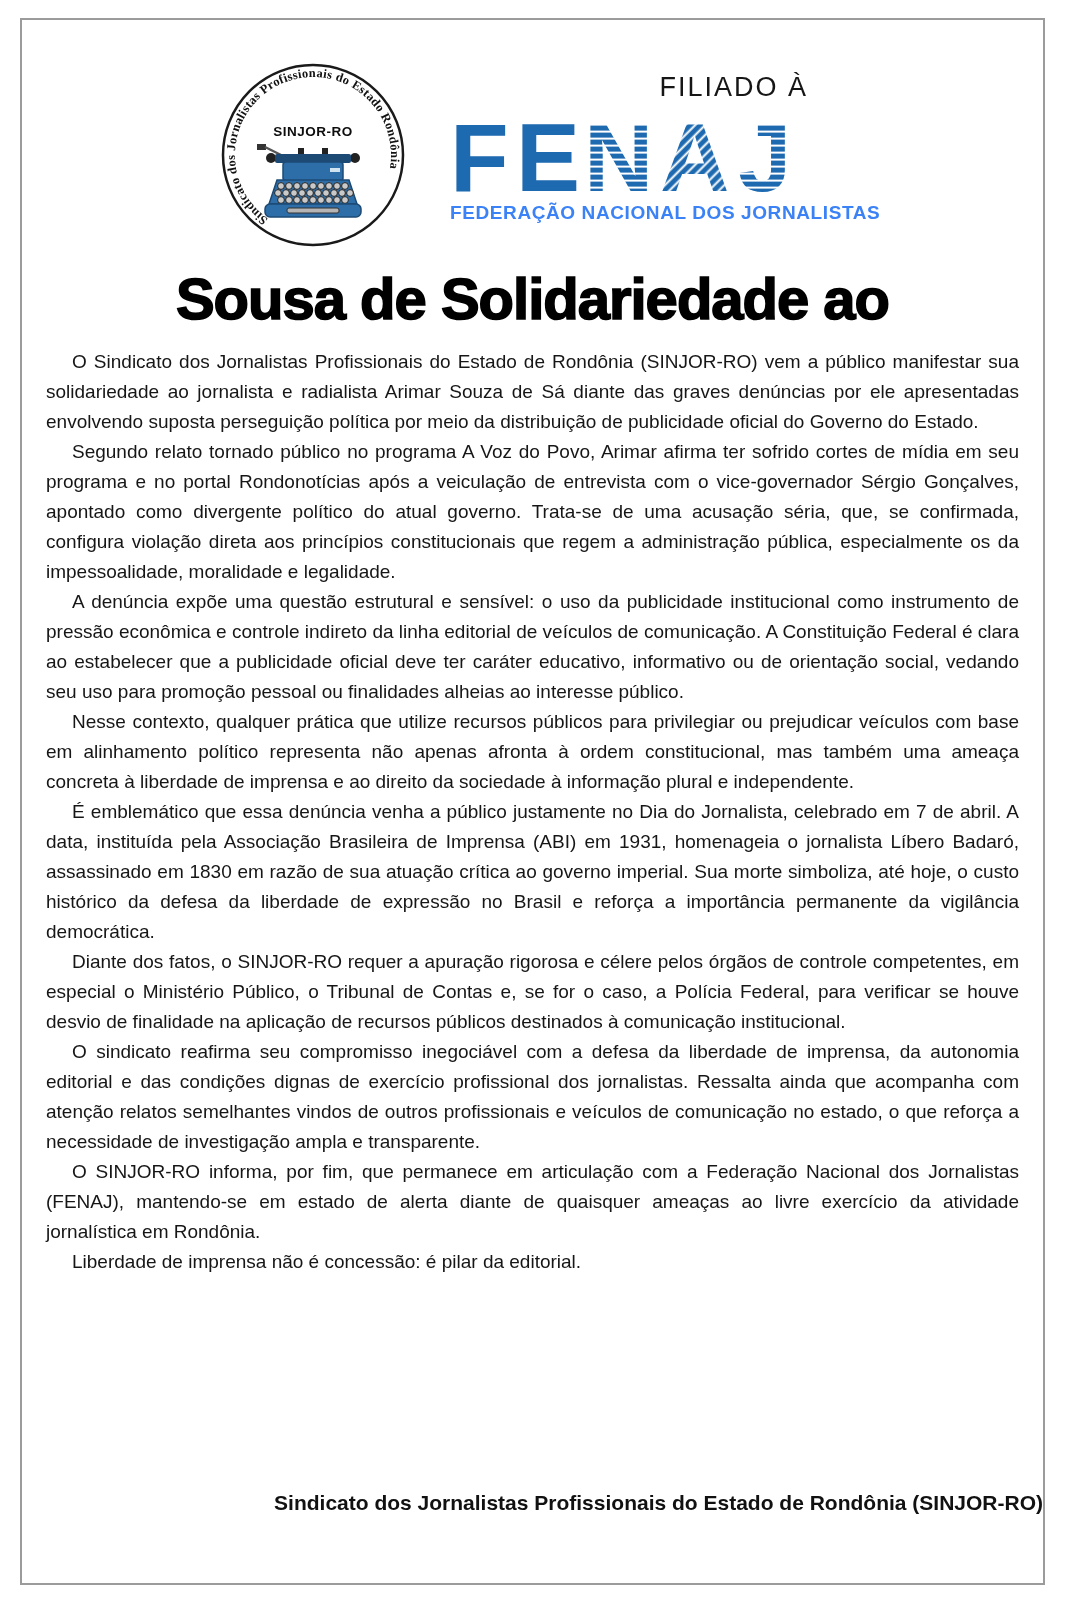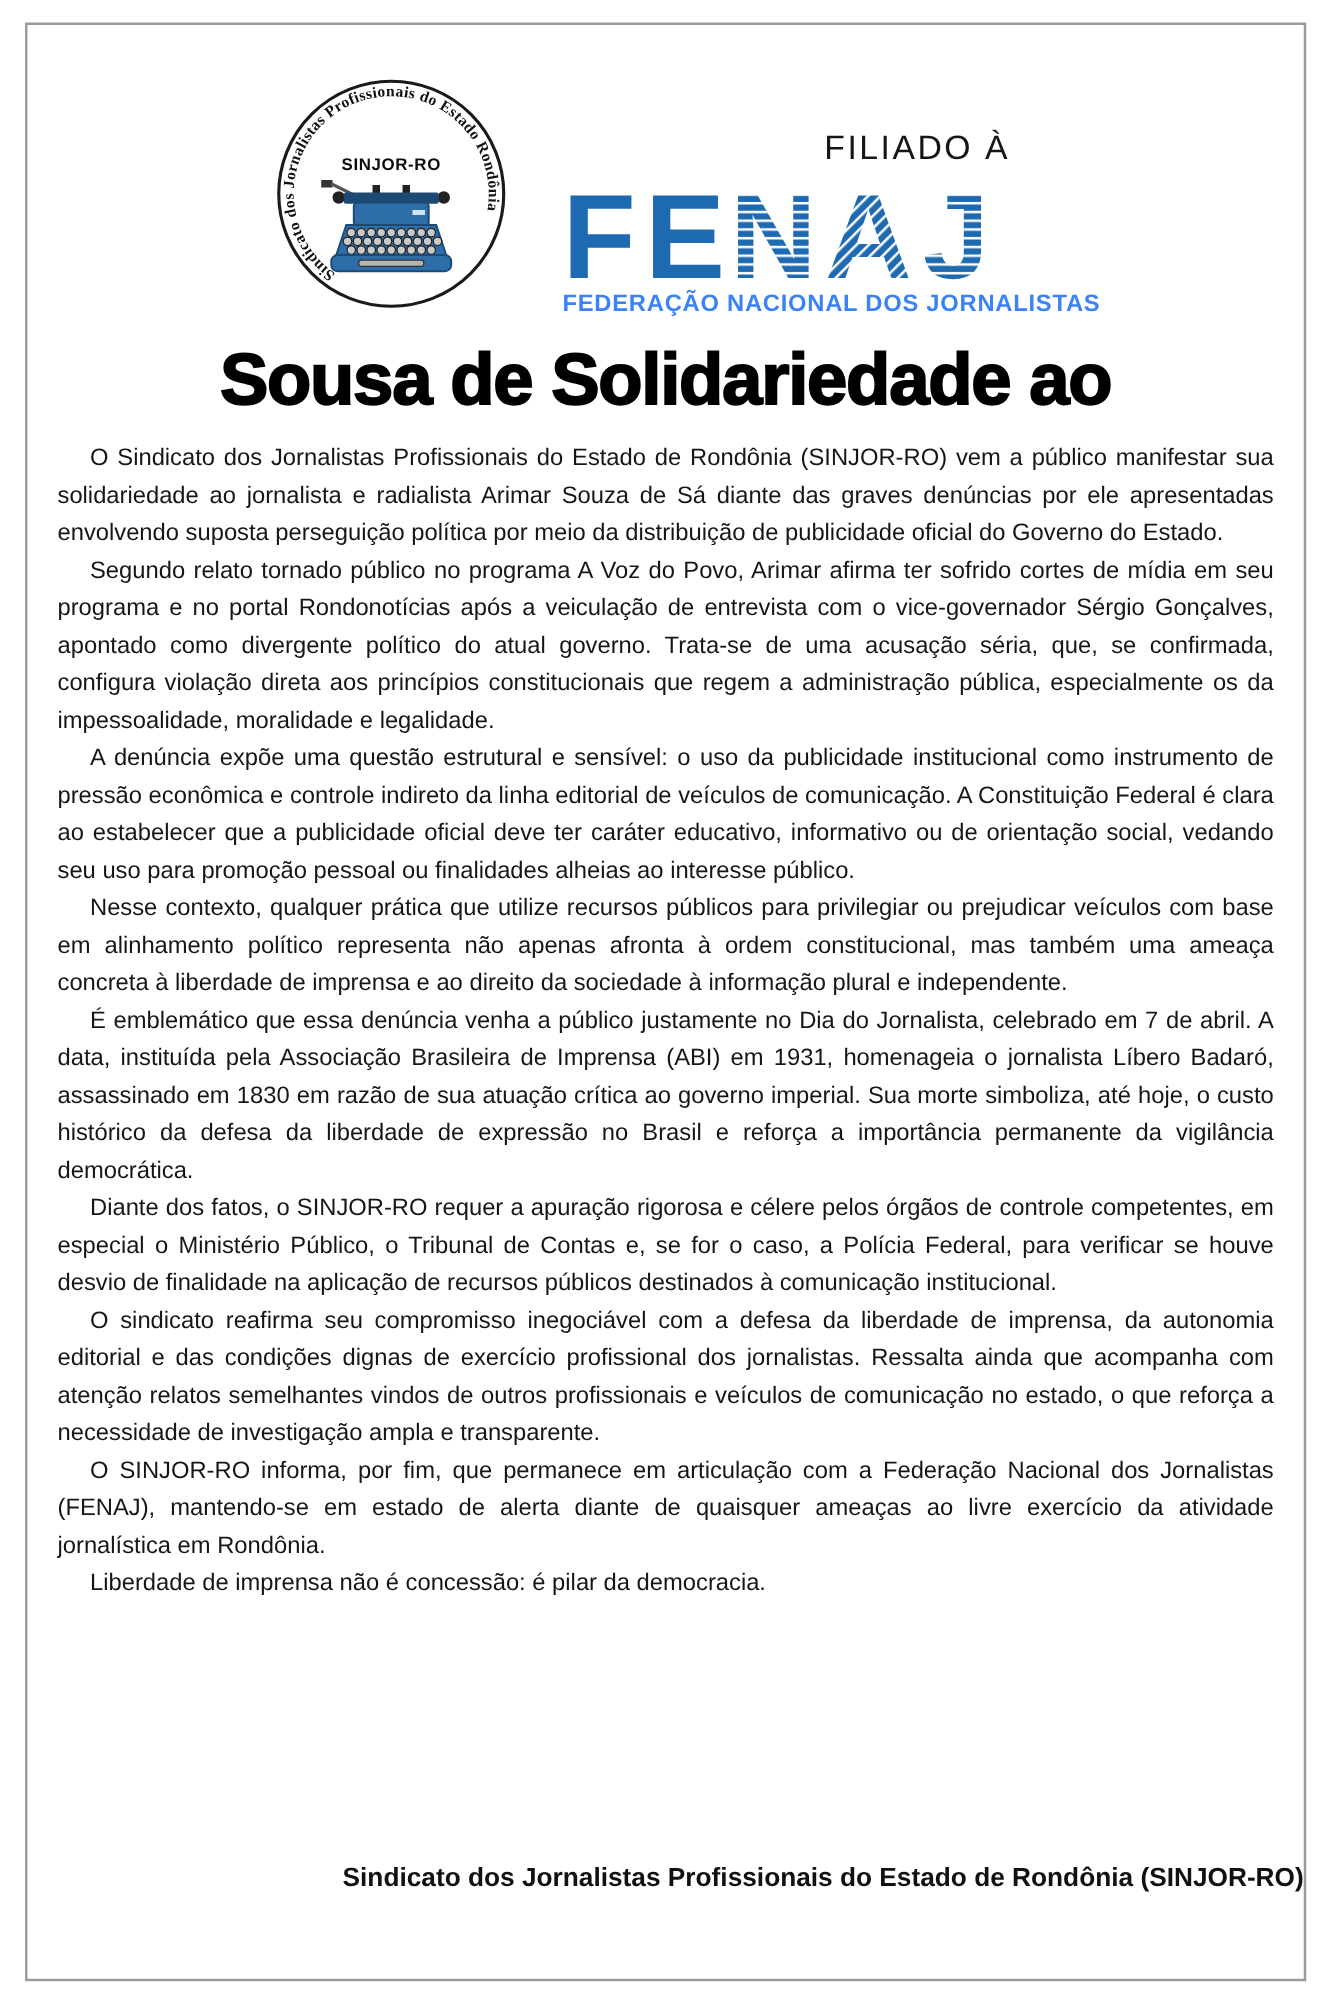--- a/index.html
+++ b/index.html
@@ -27,21 +27,21 @@
   }
   
   .header {
     display: flex;
     align-items: flex-start;
     padding: 40px 30px 0 196px;
     gap: 42px;
   }
   .sinjor-logo { flex: 0 0 190px; }
   .fenaj-block {
-    margin-top: 43px;
+    margin-top: 12px;
     flex: 0 0 auto;
     width: 392px;
   }
   .filiado {
     text-align: right;
     padding-right: 34px;
     font-size: 27px;
     letter-spacing: 2px;
     color: #161616;
     font-weight: 400;
@@ -190,19 +190,19 @@
 
     <main class="note-body">
       <p>O Sindicato dos Jornalistas Profissionais do Estado de Rondônia (SINJOR-RO) vem a público manifestar sua solidariedade ao jornalista e radialista Arimar Souza de Sá diante das graves denúncias por ele apresentadas envolvendo suposta perseguição política por meio da distribuição de publicidade oficial do Governo do Estado.</p>
       <p>Segundo relato tornado público no programa A Voz do Povo, Arimar afirma ter sofrido cortes de mídia em seu programa e no portal Rondonotícias após a veiculação de entrevista com o vice-governador Sérgio Gonçalves, apontado como divergente político do atual governo. Trata-se de uma acusação séria, que, se confirmada, configura violação direta aos princípios constitucionais que regem a administração pública, especialmente os da impessoalidade, moralidade e legalidade.</p>
       <p>A denúncia expõe uma questão estrutural e sensível: o uso da publicidade institucional como instrumento de pressão econômica e controle indireto da linha editorial de veículos de comunicação. A Constituição Federal é clara ao estabelecer que a publicidade oficial deve ter caráter educativo, informativo ou de orientação social, vedando seu uso para promoção pessoal ou finalidades alheias ao interesse público.</p>
       <p>Nesse contexto, qualquer prática que utilize recursos públicos para privilegiar ou prejudicar veículos com base em alinhamento político representa não apenas afronta à ordem constitucional, mas também uma ameaça concreta à liberdade de imprensa e ao direito da sociedade à informação plural e independente.</p>
       <p>É emblemático que essa denúncia venha a público justamente no Dia do Jornalista, celebrado em 7 de abril. A data, instituída pela Associação Brasileira de Imprensa (ABI) em 1931, homenageia o jornalista Líbero Badaró, assassinado em 1830 em razão de sua atuação crítica ao governo imperial. Sua morte simboliza, até hoje, o custo histórico da defesa da liberdade de expressão no Brasil e reforça a importância permanente da vigilância democrática.</p>
       <p>Diante dos fatos, o SINJOR-RO requer a apuração rigorosa e célere pelos órgãos de controle competentes, em especial o Ministério Público, o Tribunal de Contas e, se for o caso, a Polícia Federal, para verificar se houve desvio de finalidade na aplicação de recursos públicos destinados à comunicação institucional.</p>
       <p>O sindicato reafirma seu compromisso inegociável com a defesa da liberdade de imprensa, da autonomia editorial e das condições dignas de exercício profissional dos jornalistas. Ressalta ainda que acompanha com atenção relatos semelhantes vindos de outros profissionais e veículos de comunicação no estado, o que reforça a necessidade de investigação ampla e transparente.</p>
       <p>O SINJOR-RO informa, por fim, que permanece em articulação com a Federação Nacional dos Jornalistas (FENAJ), mantendo-se em estado de alerta diante de quaisquer ameaças ao livre exercício da atividade jornalística em Rondônia.</p>
-      <p>Liberdade de imprensa não é concessão: é pilar da democracia.</p>
+      <p>Liberdade de imprensa não é concessão: é pilar da editorial.</p>
     </main>
 
     <div class="note-footer">Sindicato dos Jornalistas Profissionais do Estado de Rondônia (SINJOR-RO)</div>
 
   </div>
 </div>
 
 </body></html>

